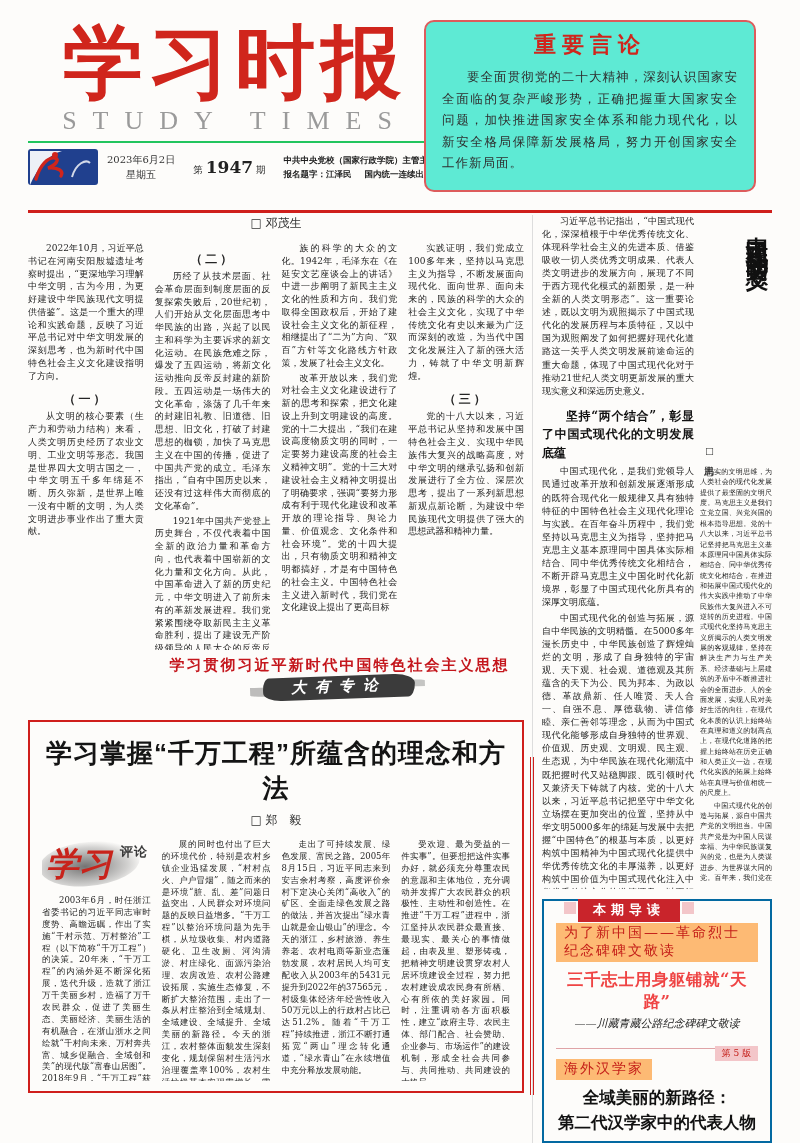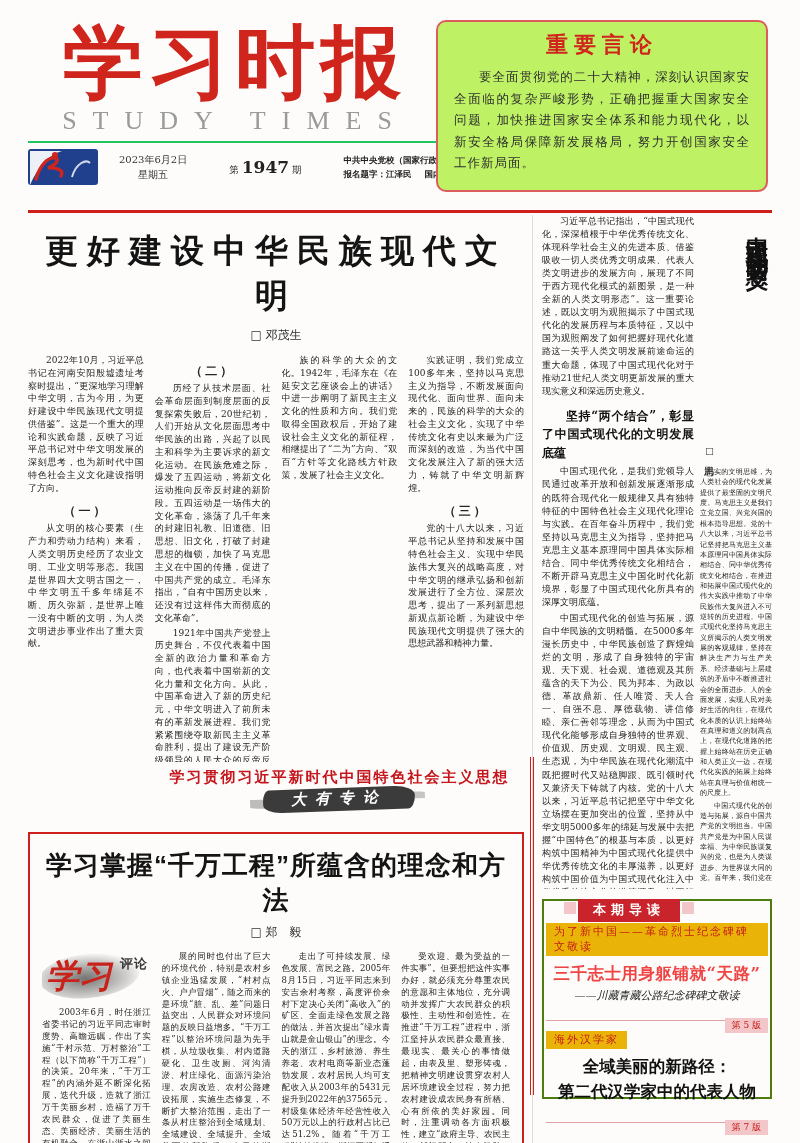--- a/index.html
+++ b/index.html
@@ -6,31 +6,31 @@
   body { background:#e8e8e8; font-family:"DejaVu Serif", serif; }
   .page { width:800px; height:1143px; margin:0 auto; background:#fdfcfa; position:relative; overflow:hidden; }
 
   
   .header { position:relative; margin:20px 28px 0; height:182px; }
   .mast-left { width:414px; border-bottom:2px solid #22c55e; padding-bottom:5px; }
   .mast-title { font-size:80px; line-height:1.05; font-weight:bold; color:#d0251c;
     text-align:center; letter-spacing:6px; font-family:"DejaVu Serif", serif; }
   .mast-sub { font-size:26px; letter-spacing:16px; color:#9a9a9a; text-align:center;
     margin-top:2px; font-family:Liberation Serif, serif; }
-  .info-row { margin-top:6px; display:flex; align-items:center; gap:21px; width:438px; }
+  .info-row { margin-top:6px; display:flex; align-items:center; gap:9px; width:438px; }
   .info-logo { flex:0 0 70px; height:36px; }
   .vdiv { width:1px; height:30px; background:#8a8a8a; }
   .info-date { text-align:center; font-size:10px; color:#333; line-height:1.5; white-space:nowrap; }
   .info-issue { font-size:9.5px; color:#222; white-space:nowrap; }
   .info-issue b { font-size:17px; font-family:"DejaVu Serif", serif; }
   .info-pub { font-size:8.5px; color:#222; line-height:1.7; font-weight:600; white-space:nowrap; }
   .info-pub span { margin-right:10px; }
 
-  .quote-box { position:absolute; right:4px; top:0; width:332px; height:172px;
-    border:2px solid #dd5c5c; border-radius:10px; background:#bef264; padding:8px 16px 6px; }
+  .quote-box { position:absolute; right:16px; top:0; width:332px; height:172px;
+    border:2px solid #dd5c5c; border-radius:10px; background:#5eead4; padding:8px 16px 6px; }
   .quote-title { text-align:center; color:#d0251c; font-weight:bold; font-size:22px;
     letter-spacing:6px; font-family:"Liberation Sans", sans-serif; }
   .quote-body { margin-top:6px; font-size:12.5px; line-height:1.72; color:#2e2e2e;
     text-align:justify; text-indent:2em; letter-spacing:1px; }
 
   .rule-red { height:3px; background:#cf1f1c; margin:8px 28px 0; }
 
   
   .main { display:flex; margin:2px 28px 0; gap:8px; position:relative; }
   .left-col { width:496px; }
@@ -78,27 +78,27 @@
     text-indent:2em; text-align:justify; }
   .a3-right { width:72px; display:flex; flex-direction:column; }
   .a3-titlebox { height:252px; position:relative; }
   .a3-title { position:absolute; right:0; top:4px; writing-mode:vertical-rl; font-size:22px;
     font-weight:800; letter-spacing:3px; color:#111; font-family:"Liberation Sans", sans-serif; }
   .a3-author { position:absolute; left:2px; bottom:8px; writing-mode:vertical-rl; font-size:9.5px; color:#333; }
   .a3-colB { height:414px; overflow:hidden; font-size:7px; line-height:1.48; text-align:justify; color:#242424; }
   .a3-colB p { text-indent:2em; margin-bottom:2px; }
 
   
-  .daodu { margin-top:10px; border:2px solid #4d7c0f; position:relative; padding:12px 2px 6px; height:200px; }
+  .daodu { margin-top:10px; border:2px solid #0369a1; position:relative; padding:12px 12px 6px; height:244px; }
   .daodu-badge { position:absolute; top:-2px; left:34px; background:#c9242b; color:#fff;
     font-size:13px; font-weight:bold; letter-spacing:5px; padding:2px 15px 3px;
     font-family:"Liberation Sans", sans-serif; }
   .daodu-badge::before, .daodu-badge::after { content:""; position:absolute; top:3px; width:12px; height:12px; background:#f3c6c9; }
   .daodu-badge::before { left:-14px; } .daodu-badge::after { right:-14px; }
-  .dd-tag { display:inline-block; background:#eab308; color:#c41e18; font-size:11px;
+  .dd-tag { display:inline-block; background:#fdba74; color:#c41e18; font-size:14px;
     padding:1px 8px 2px; letter-spacing:2px; margin-top:10px; }
   .dd-title1 { text-align:center; font-size:16.5px; font-weight:bold; color:#ef4444; margin:7px 0 3px; letter-spacing:0.5px; }
   .dd-sub { text-align:center; font-size:11px; color:#222; font-style:italic; }
   .dd-pageline { border-bottom:1px solid #dfa3a6; margin:4px 0 0; text-align:right; height:14px; }
   .dd-page { display:inline-block; background:#f3c6c9; color:#c41e18; font-size:9px;
     padding:1px 7px; position:relative; top:6px; }
   .dd-title2 { text-align:center; font-size:16.5px; font-weight:bold; color:#111; line-height:1.5; margin-top:6px; }
 
   .v-red-sep { position:absolute; left:530px; top:757px; width:1px; height:338px;
     background:#cf1f1c; box-shadow:3px 0 0 #cf1f1c; }
@@ -151,35 +151,35 @@
     </div>
   </div>
 
   <div class="rule-red"></div>
 
   <div class="main">
 
     <div class="left-col">
 
       <div>
-        <div class="a1-head">更好建设中华民族现代文明</div>
         <div class="byline">□ 邓茂生</div>
         <div class="a1-body">
           <div class="ncol a1-c1">
             <p>2022年10月，习近平总书记在河南安阳殷墟遗址考察时提出，“更深地学习理解中华文明，古为今用，为更好建设中华民族现代文明提供借鉴”。这是一个重大的理论和实践命题，反映了习近平总书记对中华文明发展的深刻思考，也为新时代中国特色社会主义文化建设指明了方向。</p>
             <p class="sec-h">（一）</p>
             <p>从文明的核心要素（生产力和劳动力结构）来看，人类文明历史经历了农业文明、工业文明等形态。我国是世界四大文明古国之一，中华文明五千多年绵延不断、历久弥新，是世界上唯一没有中断的文明，为人类文明进步事业作出了重大贡献。</p>
           </div>
           <div class="ncol a1-cx">
             <p class="sec-h">（二）</p>
             <p>历经了从技术层面、社会革命层面到制度层面的反复探索失败后，20世纪初，人们开始从文化层面思考中华民族的出路，兴起了以民主和科学为主要诉求的新文化运动。在民族危难之际，爆发了五四运动，将新文化运动推向反帝反封建的新阶段。五四运动是一场伟大的文化革命，涤荡了几千年来的封建旧礼教、旧道德、旧思想、旧文化，打破了封建思想的枷锁，加快了马克思主义在中国的传播，促进了中国共产党的成立。毛泽东指出，“自有中国历史以来，还没有过这样伟大而彻底的文化革命”。</p>
             <p>1921年中国共产党登上历史舞台，不仅代表着中国全新的政治力量和革命方向，也代表着中国崭新的文化力量和文化方向。从此，中国革命进入了新的历史纪元，中华文明进入了前所未有的革新发展进程。我们党紧紧围绕夺取新民主主义革命胜利，提出了建设无产阶级领导的人民大众的反帝反封建的文化纲领，即新民主主义的文化，就是民</p>
           </div>
           <div class="ncol a1-cx">
             <p>族的科学的大众的文化。1942年，毛泽东在《在延安文艺座谈会上的讲话》中进一步阐明了新民主主义文化的性质和方向。我们党取得全国政权后，开始了建设社会主义文化的新征程，相继提出了“二为”方向、“双百”方针等文化路线方针政策，发展了社会主义文化。</p>
+            <p>改革开放以来，我们党对社会主义文化建设进行了新的思考和探索，把文化建设上升到文明建设的高度。党的十二大提出，“我们在建设高度物质文明的同时，一定要努力建设高度的社会主义精神文明”。党的十三大对建设社会主义精神文明提出了明确要求，强调“要努力形成有利于现代化建设和改革开放的理论指导、舆论力量、价值观念、文化条件和社会环境”。党的十四大提出，只有物质文明和精神文明都搞好，才是有中国特色的社会主义。中国特色社会主义进入新时代，我们党在文化建设上提出了更高目标</p>
           </div>
           <div class="ncol a1-cx">
             <p>实践证明，我们党成立100多年来，坚持以马克思主义为指导，不断发展面向现代化、面向世界、面向未来的，民族的科学的大众的社会主义文化，实现了中华传统文化有史以来最为广泛而深刻的改造，为当代中国文化发展注入了新的强大活力，铸就了中华文明新辉煌。</p>
             <p class="sec-h">（三）</p>
             <p>党的十八大以来，习近平总书记从坚持和发展中国特色社会主义、实现中华民族伟大复兴的战略高度，对中华文明的继承弘扬和创新发展进行了全方位、深层次思考，提出了一系列新思想新观点新论断，为建设中华民族现代文明提供了强大的思想武器和精神力量。</p>
 
           </div>
           <div class="a1-banner">
             <div class="a1-banner-l1">学习贯彻习近平新时代中国特色社会主义思想</div>
             <div class="a1-banner-blob">大有专论</div>

